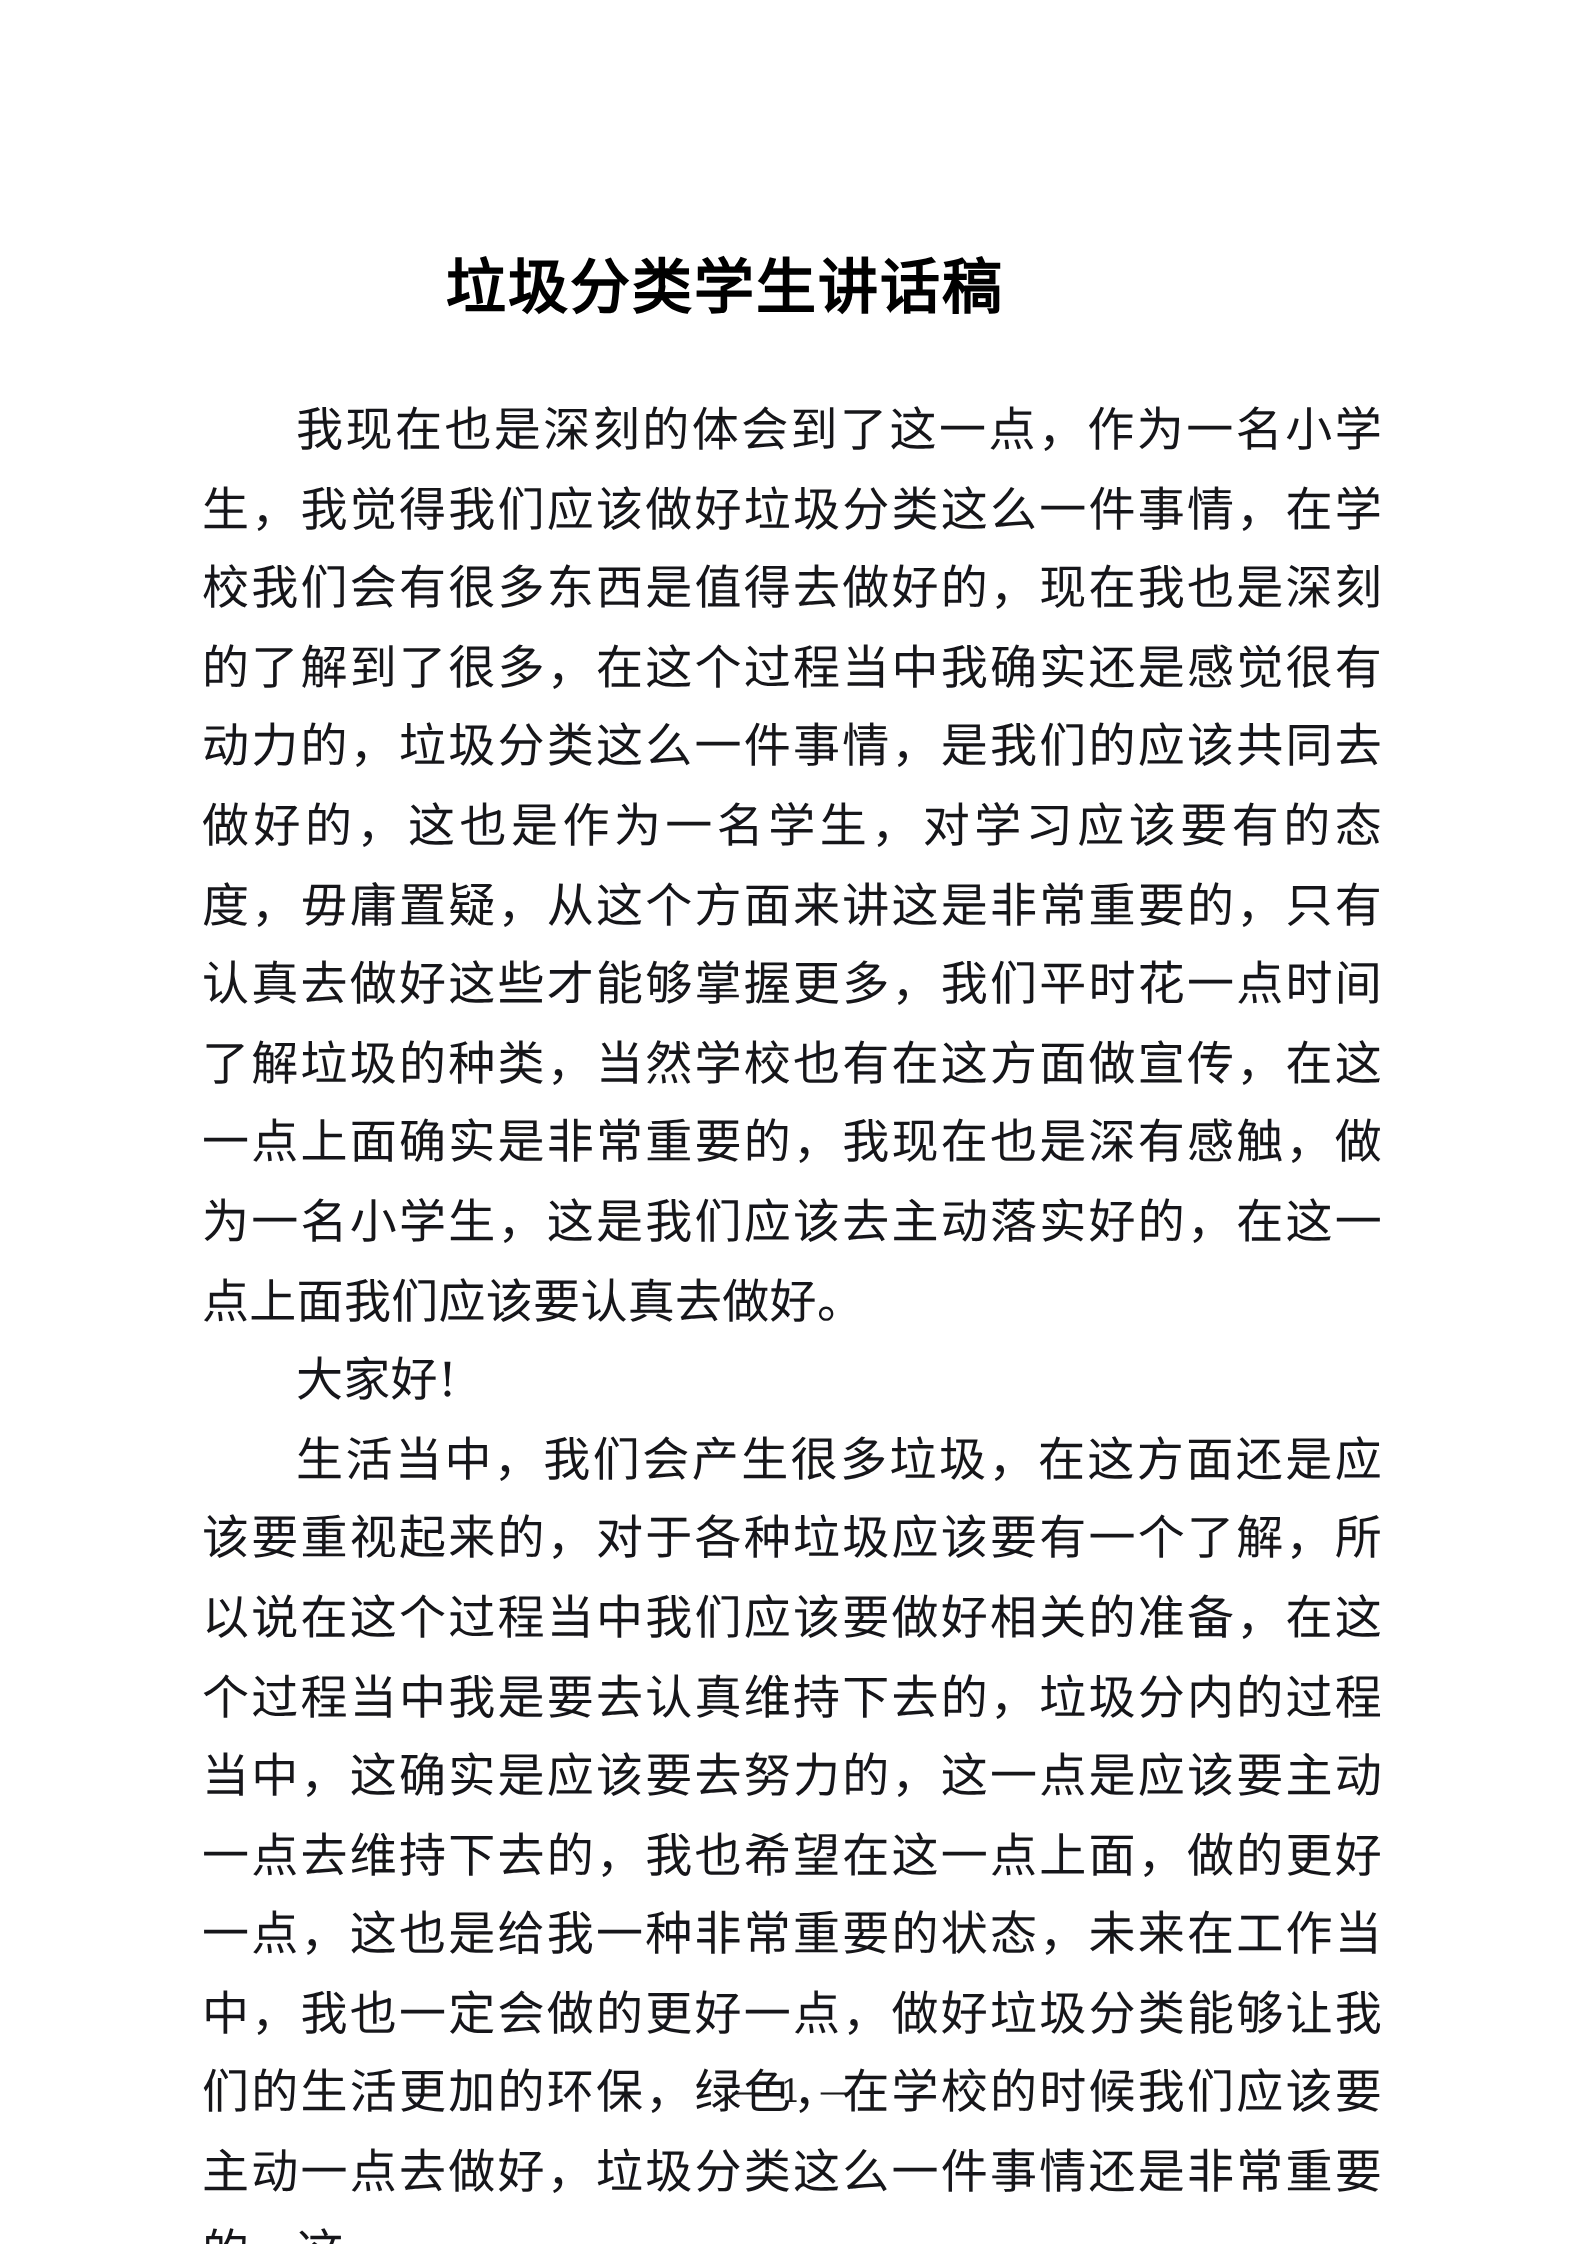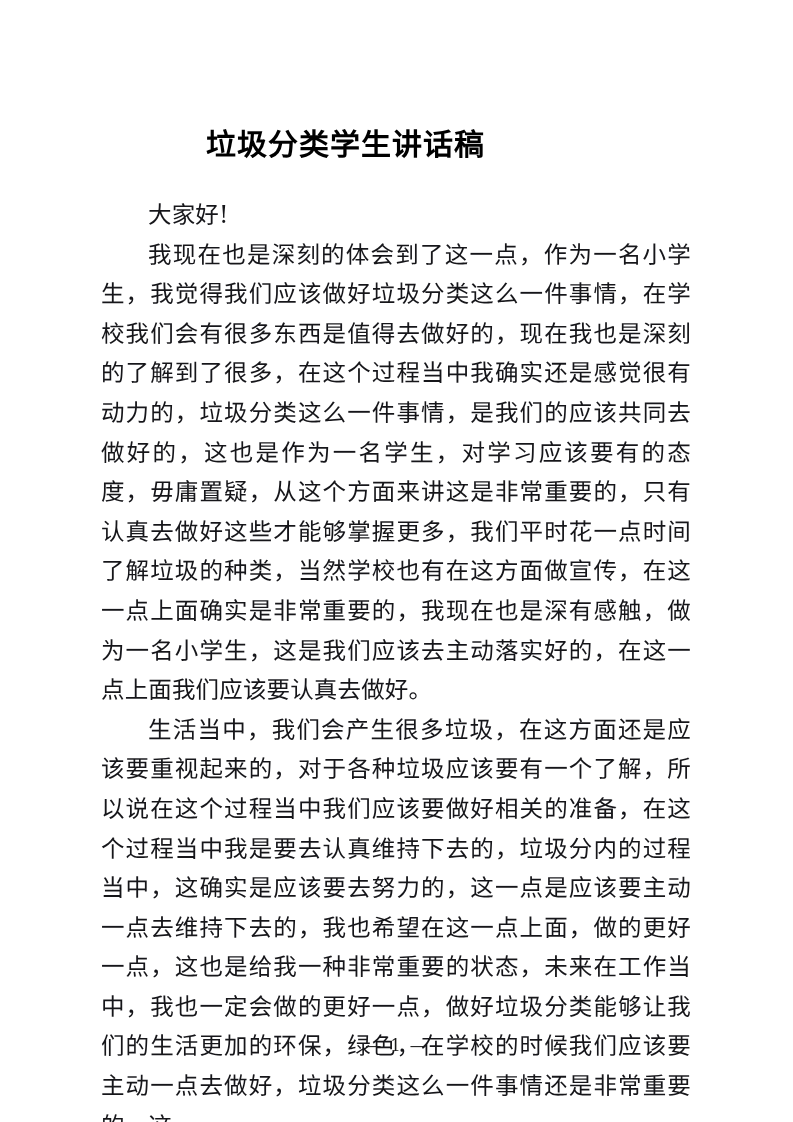--- a/index.html
+++ b/index.html
@@ -26,20 +26,21 @@
     left: 0;
     width: 691px;
     text-align: center;
     font-family: "DejaVu Sans", "Liberation Sans", sans-serif;
     font-weight: 700;
     font-size: 30px;
     line-height: 42px;
     letter-spacing: 1px;
     color: #000000;
     white-space: nowrap;
+    padding-left: 17px;
   }
 
   
   .body-block {
     position: absolute;
     top: 196px;
     left: 101px;
     width: 590px;
   }
 
@@ -81,23 +82,23 @@
 </head>
 <body>
 
 <div class="page">
 
   <h1 class="doc-title">垃圾分类学生讲话稿</h1>
 
   <div class="body-block">
 
 
+    <p class="para indent">我现在也是深刻的体会到了这一点，作为一名小学生，我觉得我们应该做好垃圾分类这么一件事情，在学校我们会有很多东西是值得去做好的，现在我也是深刻的了解到了很多，在这个过程当中我确实还是感觉很有动力的，垃圾分类这么一件事情，是我们的应该共同去做好的，这也是作为一名学生，对学习应该要有的态度，毋庸置疑，从这个方面来讲这是非常重要的，只有认真去做好这些才能够掌握更多，我们平时花一点时间了解垃圾的种类，当然学校也有在这方面做宣传，在这一点上面确实是非常重要的，我现在也是深有感触，做为一名小学生，这是我们应该去主动落实好的，在这一点上面我们应该要认真去做好。</p>
+
     <p class="para indent">大家好!</p>
-
-    <p class="para indent">我现在也是深刻的体会到了这一点，作为一名小学生，我觉得我们应该做好垃圾分类这么一件事情，在学校我们会有很多东西是值得去做好的，现在我也是深刻的了解到了很多，在这个过程当中我确实还是感觉很有动力的，垃圾分类这么一件事情，是我们的应该共同去做好的，这也是作为一名学生，对学习应该要有的态度，毋庸置疑，从这个方面来讲这是非常重要的，只有认真去做好这些才能够掌握更多，我们平时花一点时间了解垃圾的种类，当然学校也有在这方面做宣传，在这一点上面确实是非常重要的，我现在也是深有感触，做为一名小学生，这是我们应该去主动落实好的，在这一点上面我们应该要认真去做好。</p>
 
     <p class="para indent">生活当中，我们会产生很多垃圾，在这方面还是应该要重视起来的，对于各种垃圾应该要有一个了解，所以说在这个过程当中我们应该要做好相关的准备，在这个过程当中我是要去认真维持下去的，垃圾分内的过程当中，这确实是应该要去努力的，这一点是应该要主动一点去维持下去的，我也希望在这一点上面，做的更好一点，这也是给我一种非常重要的状态，未来在工作当中，我也一定会做的更好一点，做好垃圾分类能够让我们的生活更加的环保，绿色，在学校的时候我们应该要主动一点去做好，垃圾分类这么一件事情还是非常重要的，这</p>
 
   </div>
 
   <div class="page-footer">— 1 —</div>
 
 </div>
 
 </body></html>

